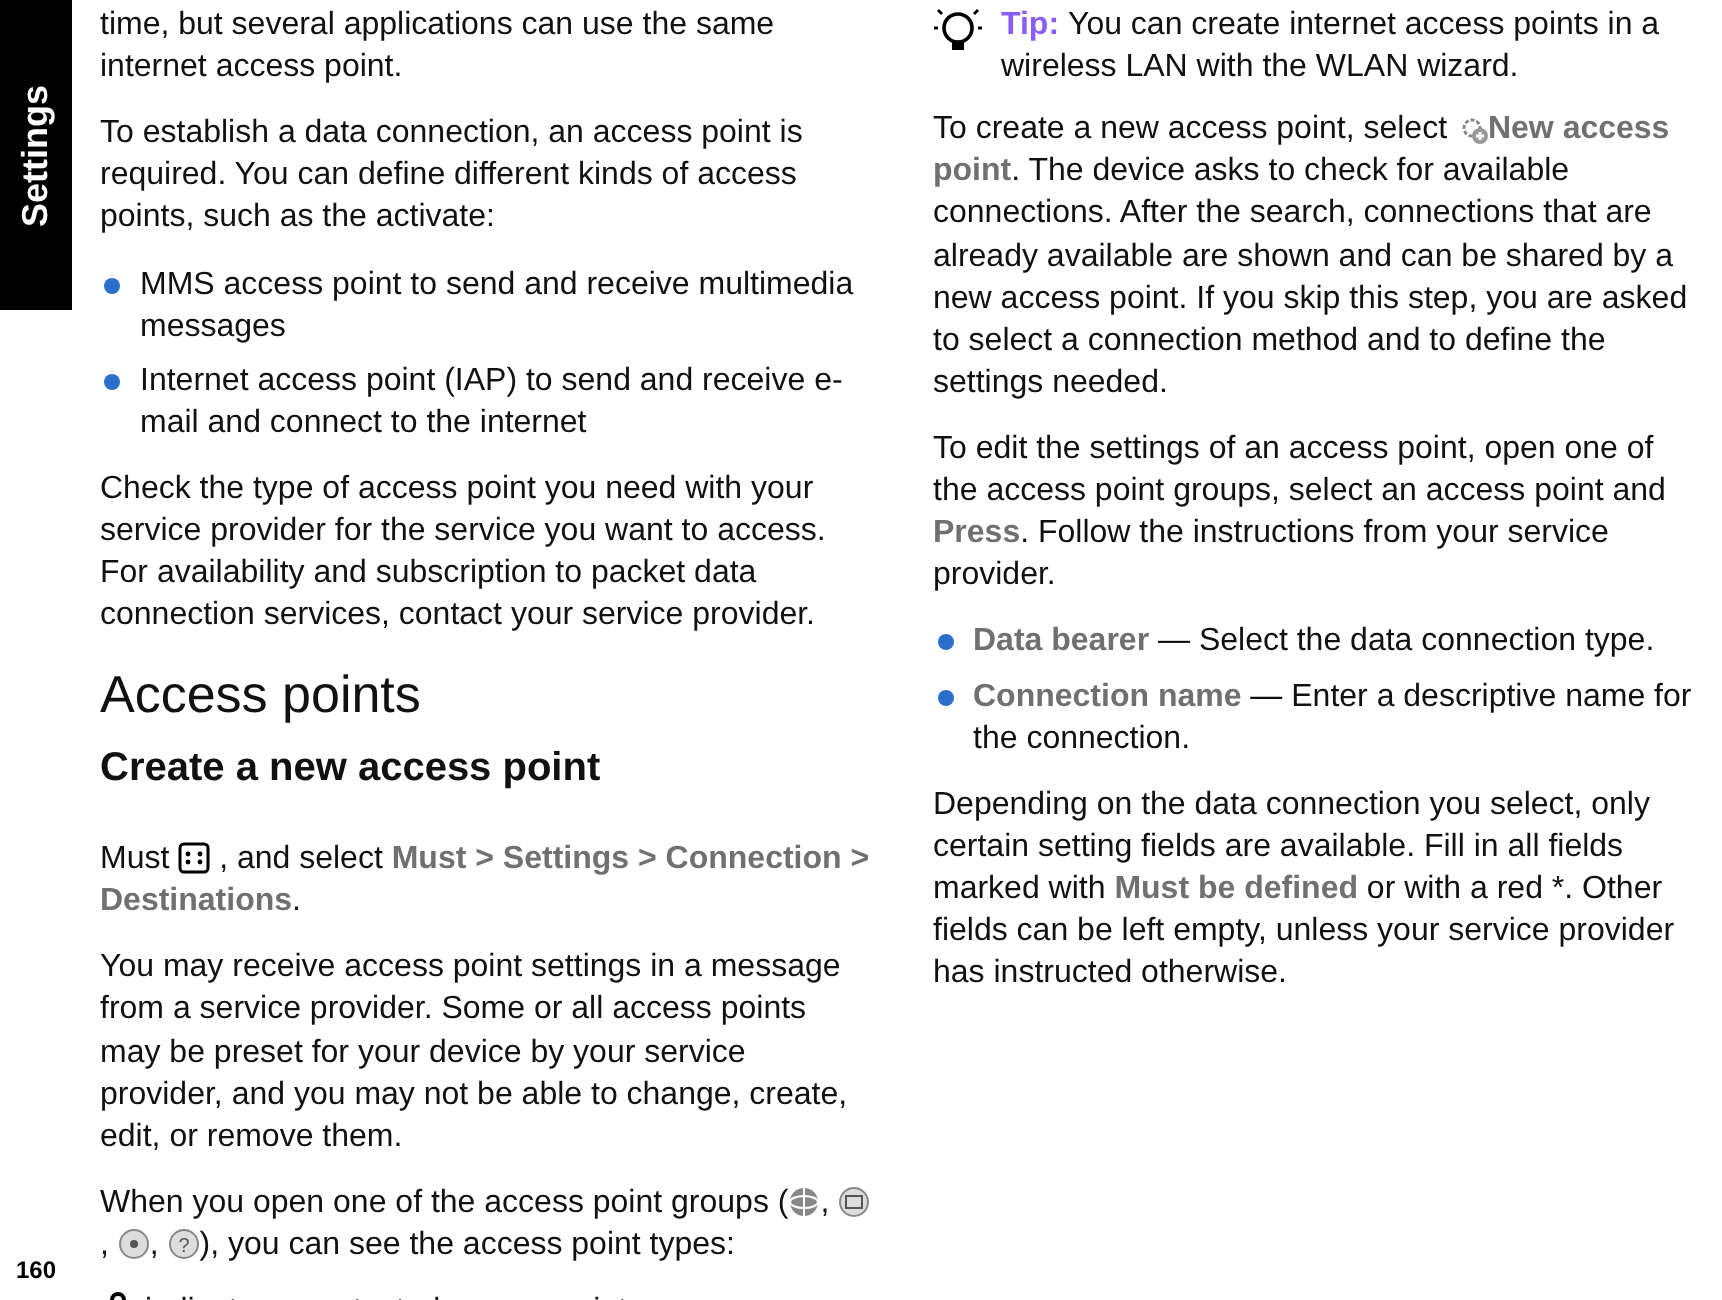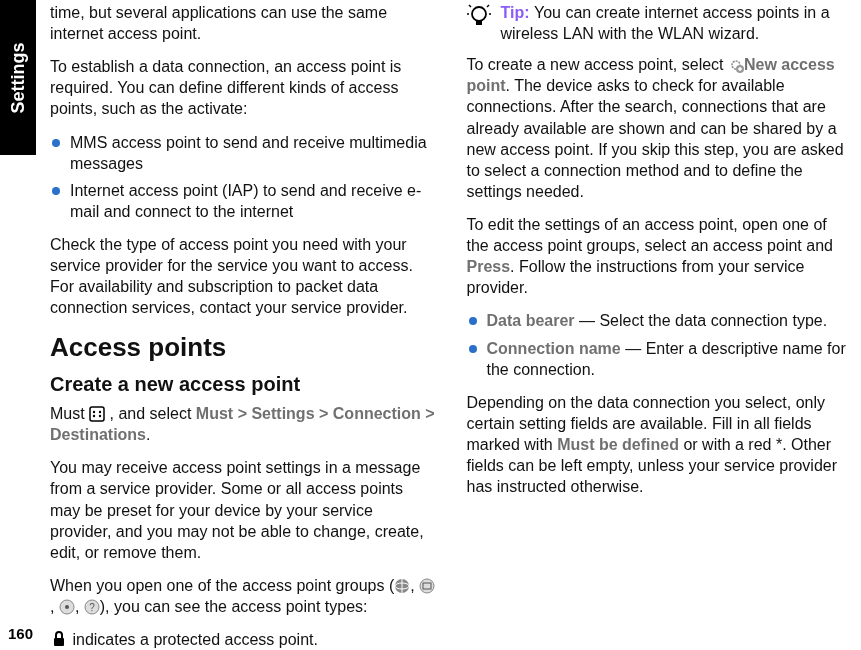--- a/index.html
+++ b/index.html
@@ -27,42 +27,42 @@
     left: 50%;
     top: 50%;
     transform: translate(-50%, -50%) rotate(-90deg);
     transform-origin: center;
     white-space: nowrap;
   }
   .page-num {
     position: absolute;
     left: 8px;
     bottom: 8px;
-    font-size: 15px;
+    font-size: 12px;
     font-weight: bold;
   }
   .columns {
     position: absolute;
     left: 50px;
     top: 0;
     right: 8px;
     bottom: 0;
     display: flex;
     gap: 30px;
   }
   .col {
     flex: 1;
     font-size: 16px;
     line-height: 1.32;
     color: #111;
     padding-top: 2px;
   }
   .para { margin-bottom: 12px; }
-  h2 { font-size: 26px; font-weight: bold; margin-top: 6px; margin-bottom: 6px; }
-  h3 { font-size: 20px; font-weight: bold; margin-bottom: 6px; }
+  h2 { font-size: 26px; font-weight: normal; margin-top: 6px; margin-bottom: 6px; }
+  h3 { font-size: 20px; font-weight: bold; margin-bottom: 22px; }
   .bold { font-weight: bold; color: #707070; }
   .bold-dark { font-weight: bold; color: #8b5cf6; }
   .gt { color: #707070; font-weight: bold; }
   ul.dot { list-style: none; padding: 0; margin-bottom: 12px; }
   ul.dot li { position: relative; padding-left: 20px; margin-bottom: 6px; }
   ul.dot li::before {
     content: '';
     position: absolute;
     left: 2px;
     top: 7px;

